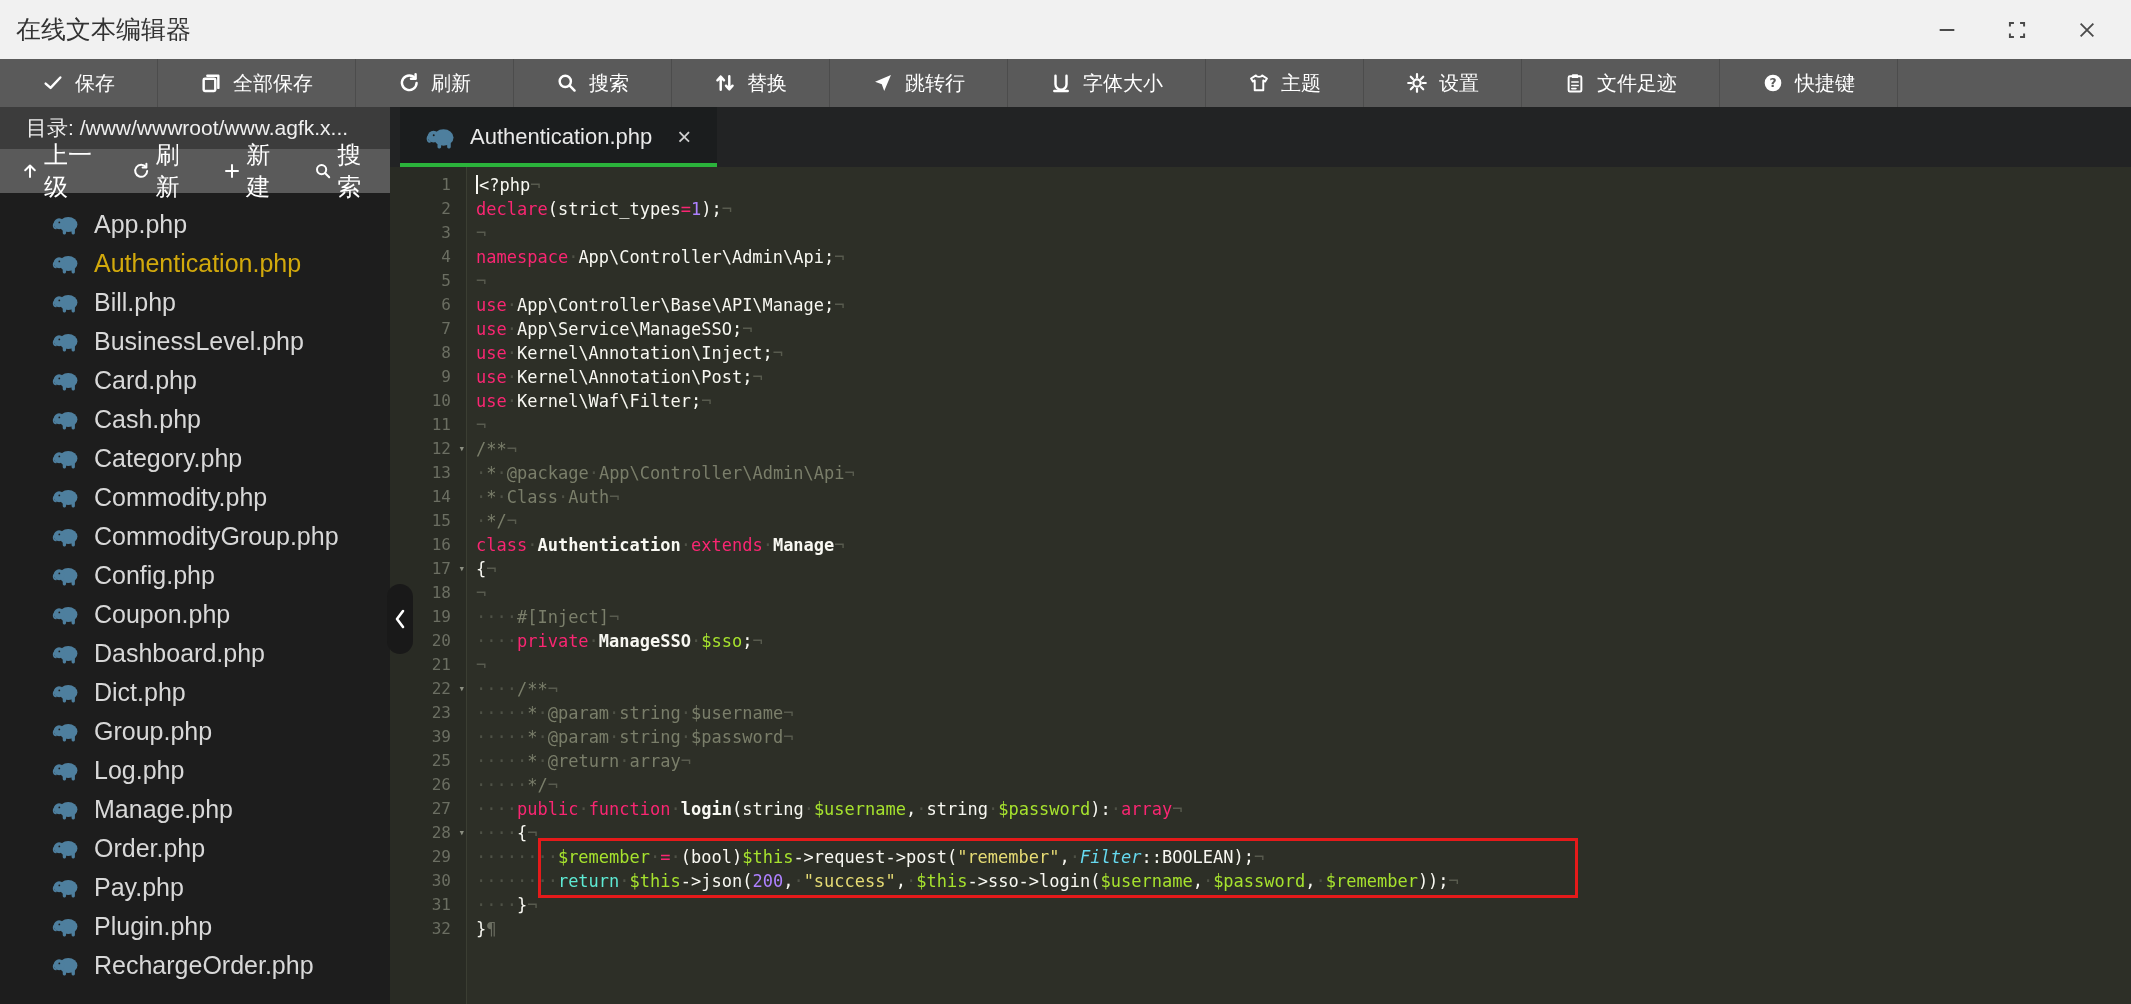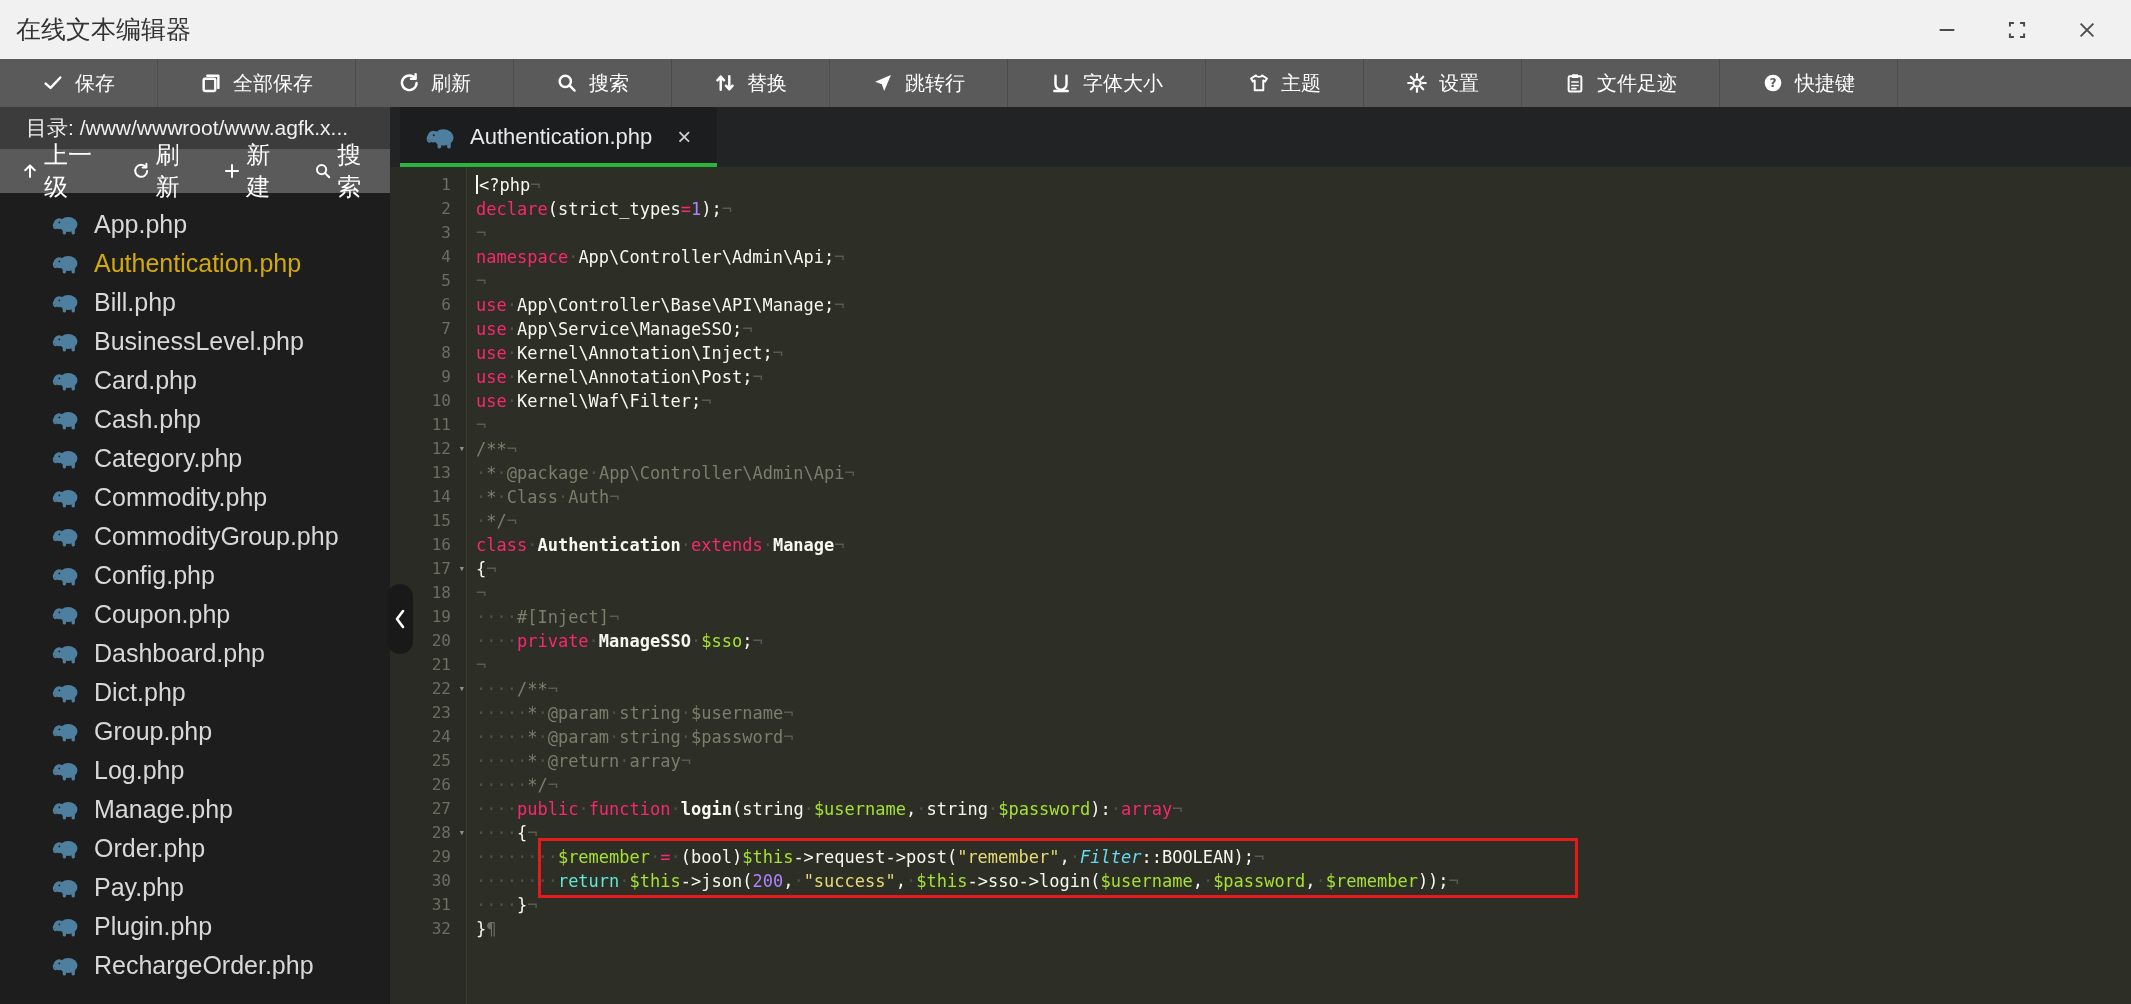--- a/index.html
+++ b/index.html
@@ -554,21 +554,21 @@
           <div class="ln">14</div>
           <div class="ln">15</div>
           <div class="ln">16</div>
           <div class="ln">17<span class="fold">▾</span></div>
           <div class="ln">18</div>
           <div class="ln">19</div>
           <div class="ln">20</div>
           <div class="ln">21</div>
           <div class="ln">22<span class="fold">▾</span></div>
           <div class="ln">23</div>
-          <div class="ln">24</div>
+          <div class="ln">39</div>
           <div class="ln">25</div>
           <div class="ln">26</div>
           <div class="ln">27</div>
           <div class="ln">28<span class="fold">▾</span></div>
           <div class="ln">29</div>
           <div class="ln">30</div>
           <div class="ln">31</div>
           <div class="ln">32</div>
         </div>
       <div class="code" id="code">

